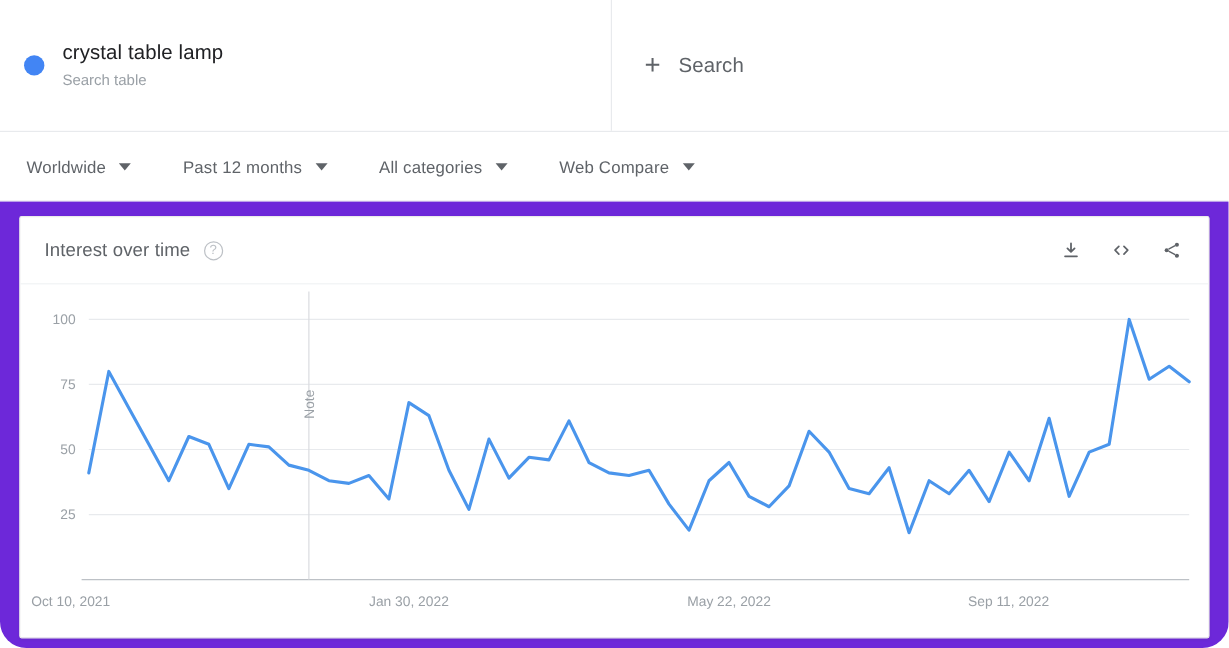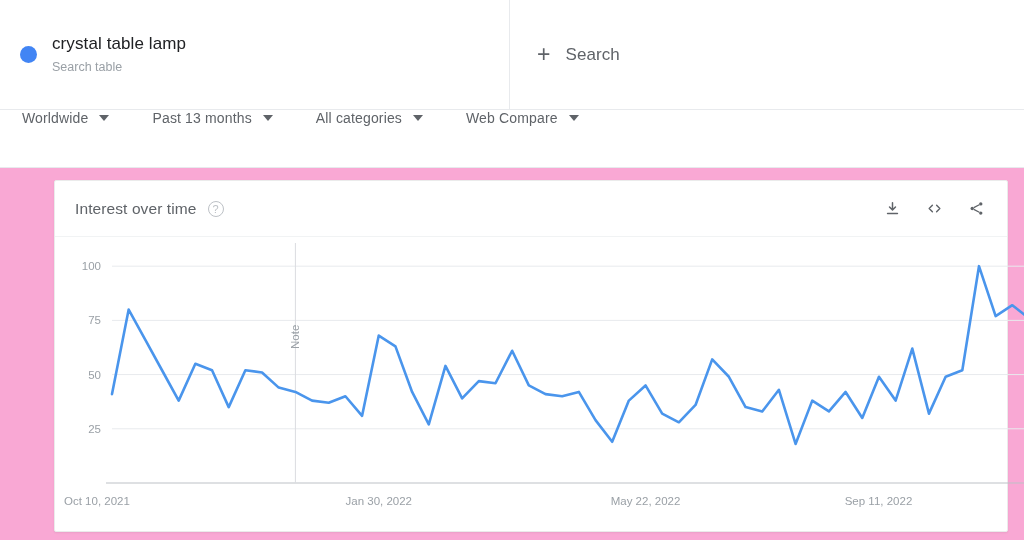--- a/index.html
+++ b/index.html
@@ -3,46 +3,46 @@
 <meta charset="utf-8">
 <style>
   * { box-sizing: border-box; }
   html, body {
     margin: 0; padding: 0;
     width: 1024px; height: 540px;
     background: #ffffff;
     font-family: "Liberation Sans", sans-serif;
     -webkit-font-smoothing: antialiased;
   }
-  #app { position: relative; width: 1024px; height: 540px; overflow: hidden; background:#fff; }
+  #app { position: relative; width: 1024px; height: 540px; overflow: hidden; background:#fff;border-radius:22px; }
 
   
   .header { display: flex; width: 1024px; height: 110px; background:#fff;
             border-bottom: 1px solid #e8eaed; }
   .term-cell { width: 510px; height: 109px; display: flex; align-items: center;
                padding-left: 20px; border-right: 1px solid #e8eaed; }
   .term-dot { width: 17px; height: 17px; border-radius: 50%; flex: 0 0 auto; margin-right: 15px; }
   .term-texts { display: flex; flex-direction: column; justify-content: center; }
   .term-title { font-size: 17px; color: #202124; line-height: 22px; letter-spacing: .1px; }
   .term-sub { font-size: 12.5px; color: #9aa0a6; line-height: 18px; margin-top: 3px; }
   .compare-cell { flex: 1; display: flex; align-items: center; padding-left: 27px; cursor: pointer; }
   .plus-icon { font-size: 23px; color: #5f6368; line-height: 1; margin-right: 15px; font-weight: 300; }
   .compare-label { font-size: 17px; color: #5f6368; letter-spacing: .1px; }
 
   
-  .filters { display: flex; align-items: flex-start; height: 58px; width: 1024px;
+  .filters { display: flex; align-items: center; height: 58px; width: 1024px;
              background: #fff; border-bottom: 1px solid #e8eaed; padding-left: 22px; }
   .filter { display: flex; align-items: center; margin-right: 43px; cursor: pointer; }
   .filter-label { font-size: 14px; color: #5f6368; letter-spacing: .15px; }
   .caret { width: 0; height: 0; margin-left: 11px;
            border-left: 5px solid transparent; border-right: 5px solid transparent;
            border-top: 6px solid #5f6368; }
 
   
-  .page-body { position: relative; width: 1024px; height: 372px; background: #f9a8d4; padding-top: 12px; padding-left: 38px; }
+  .page-body { position: relative; width: 1024px; height: 372px; background: #6d28d9; padding-top: 12px; }
   .card { position: relative; margin: 0 16px; height: 352px; background:#fff;
           border: 1px solid #ebebeb; border-radius: 2px;
           box-shadow: 0 1px 2px rgba(60,64,67,.08); }
   .card-head { display:flex; align-items:center; justify-content: space-between;
                height: 56px; padding: 0 22px 0 20px; border-bottom: 1px solid #f1f3f4; }
   .card-title-wrap { display: flex; align-items: center; }
   .card-title { font-size: 15.5px; color: #5f6368; letter-spacing: .1px; }
   .help-icon { width: 16px; height: 16px; border-radius: 50%; border: 1.3px solid #bdc1c6;
                color:#bdc1c6; font-size: 11px; line-height: 14px; text-align:center;
                margin-left: 11px; cursor: pointer; }
@@ -78,21 +78,21 @@
       <span class="compare-label">Search</span>
     </div>
   </div>
 
   <div class="filters">
     <div class="filter">
       <span class="filter-label">Worldwide</span>
       <span class="caret"></span>
     </div>
     <div class="filter">
-      <span class="filter-label">Past 13 months</span>
+      <span class="filter-label">Past 12 months</span>
       <span class="caret"></span>
     </div>
     <div class="filter">
       <span class="filter-label">All categories</span>
       <span class="caret"></span>
     </div>
     <div class="filter">
       <span class="filter-label">Web Compare</span>
       <span class="caret"></span>
     </div>

